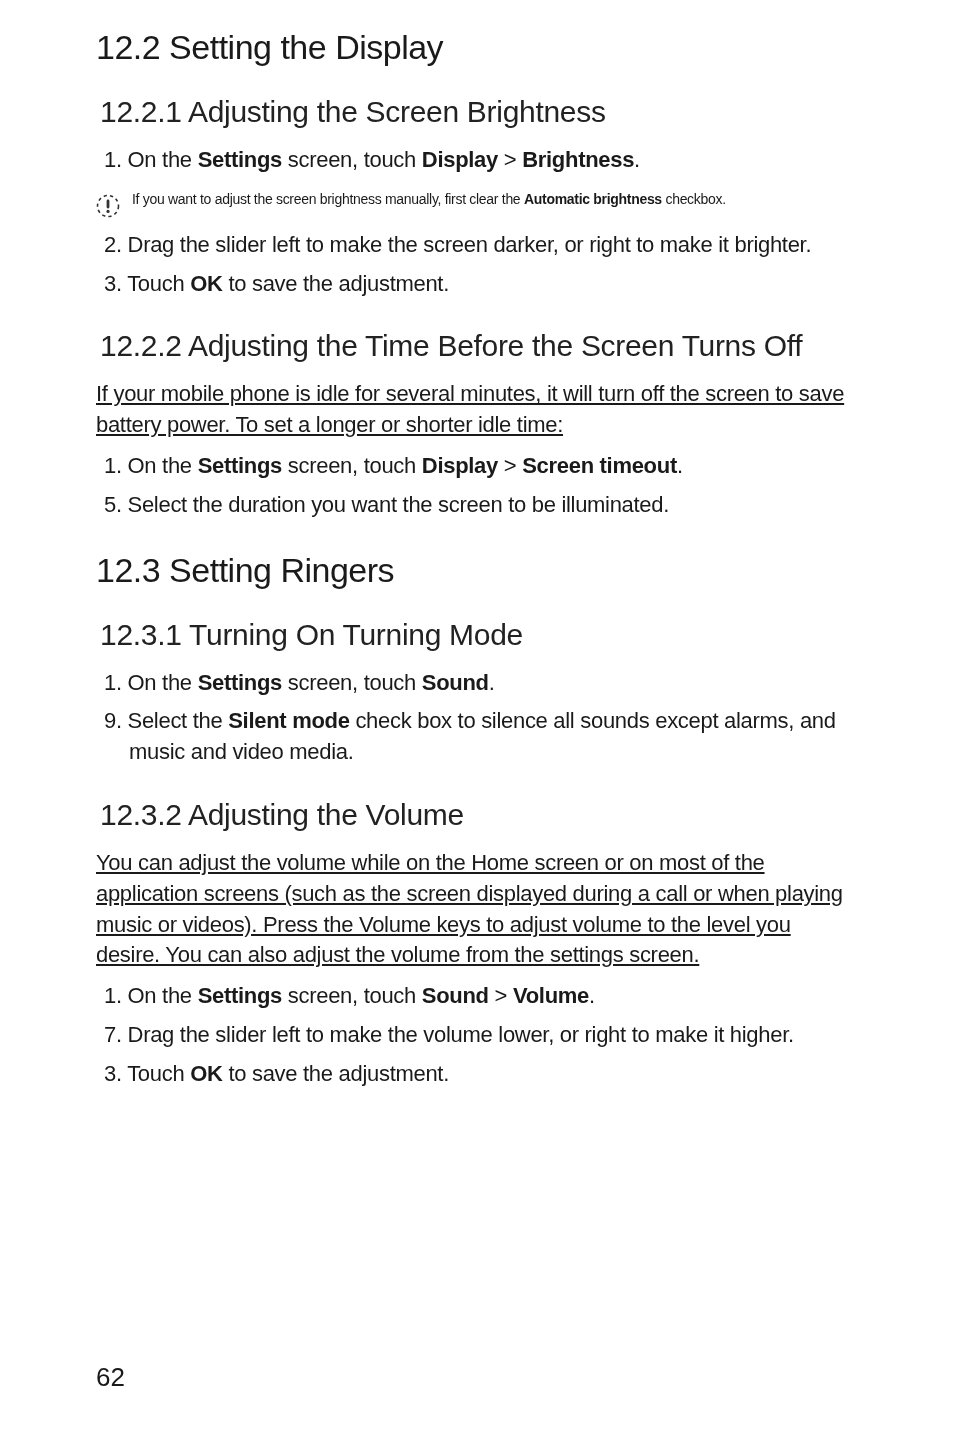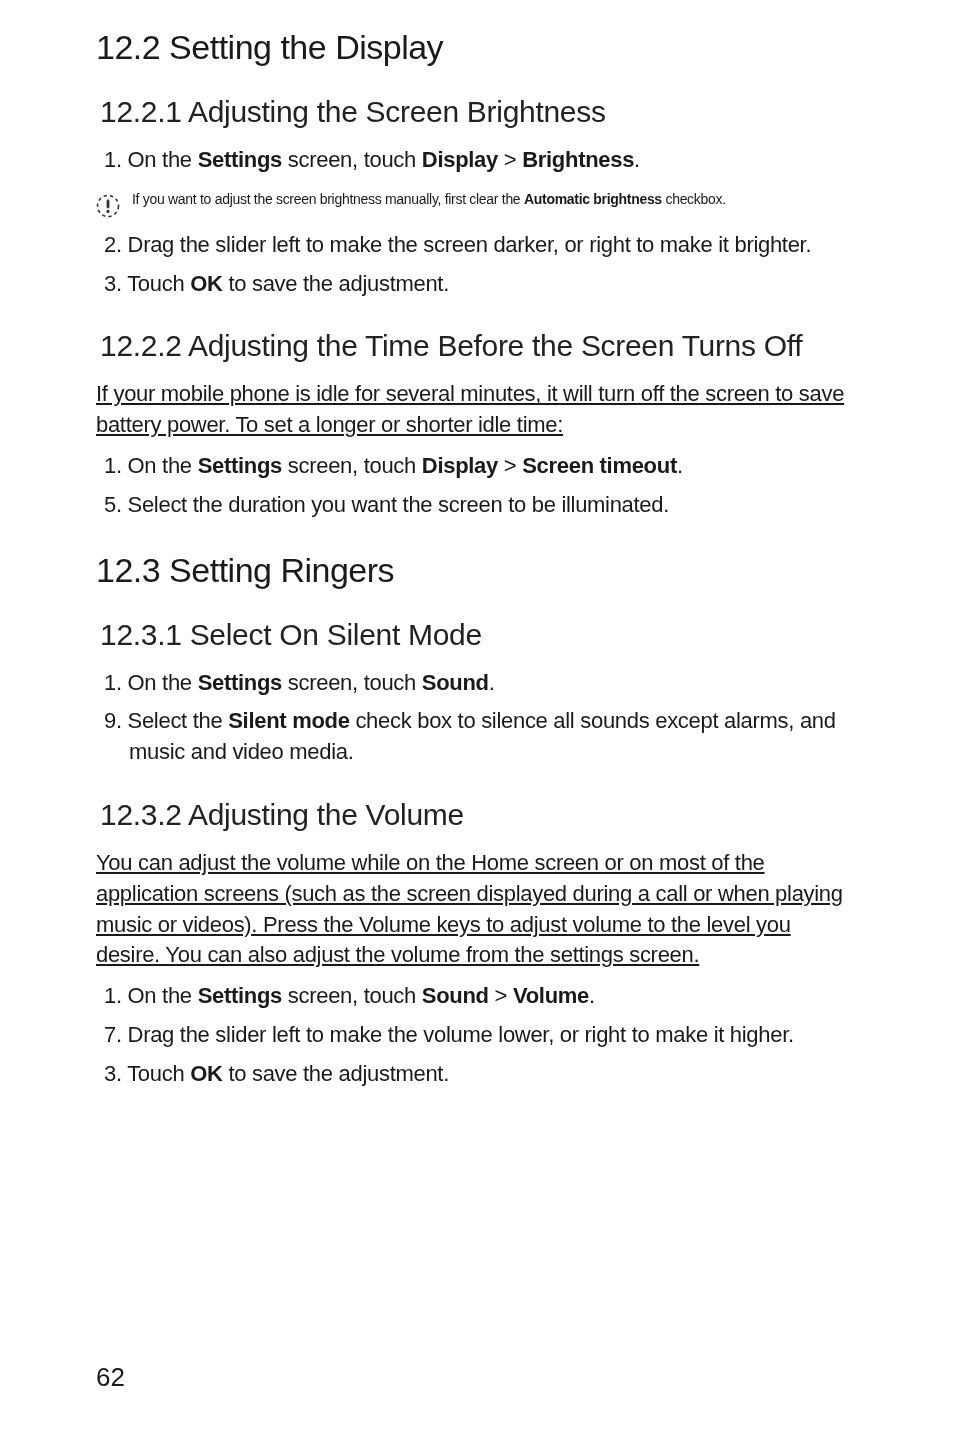--- a/index.html
+++ b/index.html
@@ -118,21 +118,21 @@
   <p class="step">
     <span>1. On the </span><span class="b">Settings</span><span> screen, touch </span><span class="b">Display</span><span> &gt; </span><span class="b">Screen timeout</span><span>.</span>
   </p>
 
   <p class="step">5. Select the duration you want the screen to be illuminated.</p>
 
   <div class="gap-md"></div>
 
   <h1 class="section-title">12.3  Setting Ringers</h1>
 
-  <h2 class="subsection-title">12.3.1  Select On Silent Mode</h2>
+  <h2 class="subsection-title">12.3.1  Turning On Turning Mode</h2>
 
   <p class="step">
     <span>1. On the </span><span class="b">Settings</span><span> screen, touch </span><span class="b">Sound</span><span>.</span>
   </p>
 
   <p class="step">
     <span>9. Select the </span><span class="b">Silent mode</span><span> check box to silence all sounds except alarms, and music and video media.</span>
   </p>
 
   <div class="gap-md"></div>

